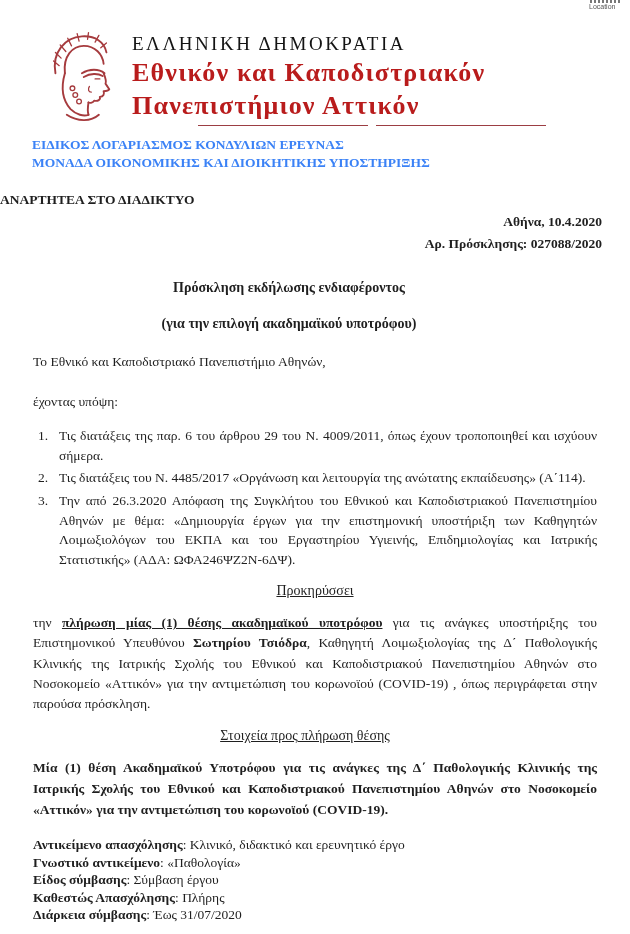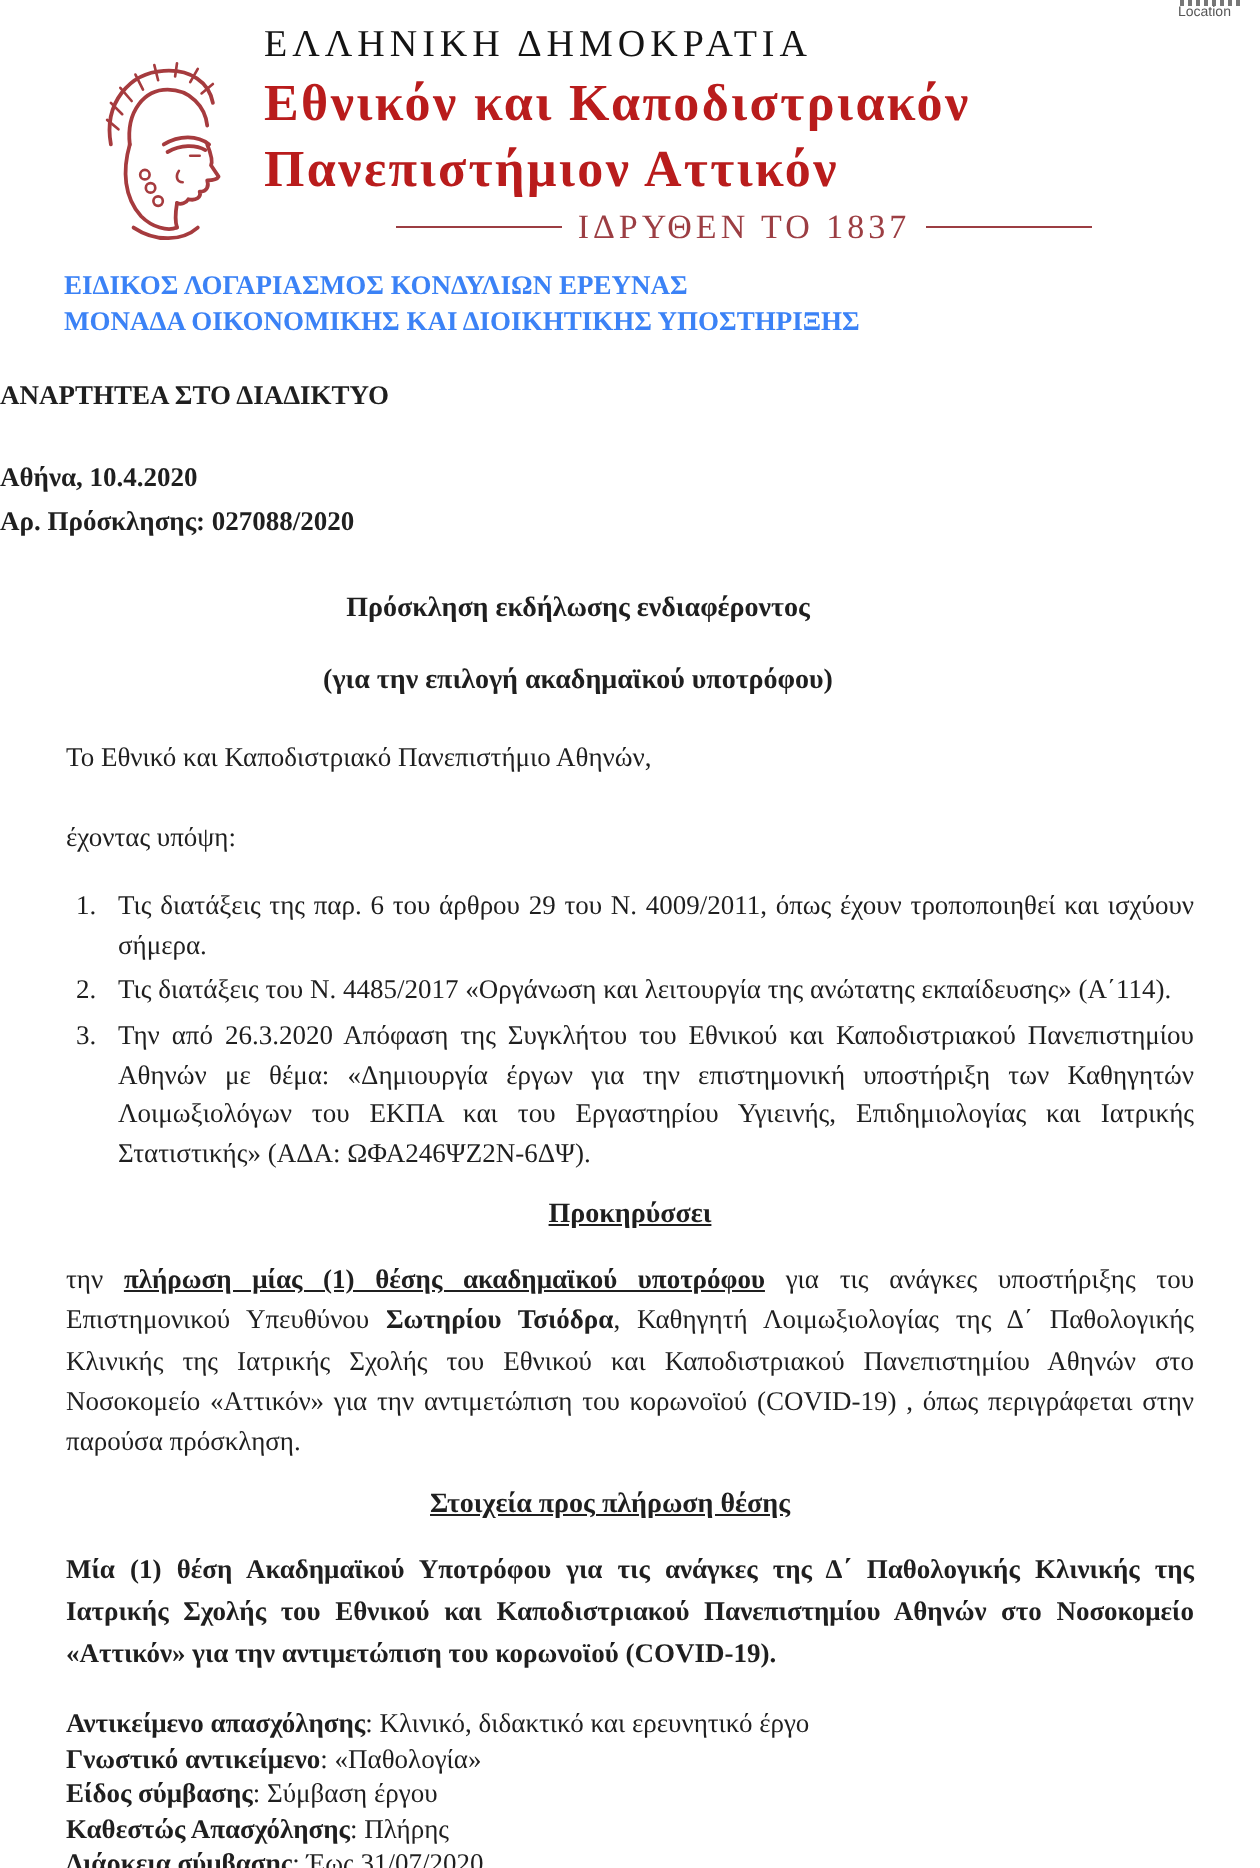--- a/index.html
+++ b/index.html
@@ -15,45 +15,45 @@
   .overlay{
     position:absolute;top:0;right:10px;
     font-family:"Liberation Sans", sans-serif;
     font-size:7px;color:#555;line-height:1.25;text-align:left;
   }
   .overlay .clipped-line{
     height:3px;width:30px;margin-left:1px;overflow:hidden;
     background:repeating-linear-gradient(90deg,#777 0 2px,transparent 2px 4px);
   }
   
-  .header-row{display:flex;align-items:flex-end;padding:8px 0 0 46px;}
+  .header-row{display:flex;align-items:center;padding:8px 0 0 46px;margin-top:21px;}
   .emblem{flex:none;width:68px;height:96px;}
   .header-text{margin-left:18px;padding-top:4px;}
   .republic{font-size:19px;letter-spacing:2.5px;color:#141414;}
   .uni-line{font-size:26px;font-weight:bold;letter-spacing:1.2px;line-height:1.15;margin-top:3px;color:#b91c1c;}
   .founded{
     display:flex;align-items:center;gap:8px;
     margin:4px 0 0 66px;width:348px;
     color:#9c3e43;font-size:17px;letter-spacing:2px;white-space:nowrap;
   }
   .founded .rule{flex:1;height:1px;background:#9c3e43;}
   .dept{padding:10px 0 0 32px;font-weight:bold;font-size:13.5px;line-height:1.35;color:#3b82f6;}
   
   .posted{margin:20px 63px 0 0;text-align:left;font-weight:bold;font-size:13.5px;}
-  .date-block{margin:22px 28px 0 0;text-align:left;font-weight:bold;font-size:13.5px;line-height:1.65;}
+  .date-block{margin:3px 28px 0 0;text-align:right;font-weight:bold;font-size:13.5px;line-height:1.65;}
   
   .doc-title{margin-top:24px;text-align:center;font-weight:bold;font-size:14px;transform:translateX(-26px);}
   .doc-subtitle{margin-top:20px;text-align:center;font-weight:bold;font-size:14px;transform:translateX(-26px);}
   
   .par{margin:20px 33px 0 33px;font-size:13.5px;line-height:1.5;}
   .legal{margin:14px 33px 0 38px;font-size:13.5px;line-height:1.45;}
   .li{display:flex;margin-bottom:3px;}
   .num{flex:none;width:21px;}
   .li-text{flex:1;text-align:justify;}
-  .heading-center{margin-top:14px;text-align:center;font-weight:bold;font-size:14px;text-decoration:underline;}
+  .heading-center{margin-top:14px;text-align:center;font-weight:normal;font-size:14px;text-decoration:underline;}
   .heading-center.shift{transform:translateX(-10px);}
   .announce-par{margin:14px 33px 0;font-size:13.5px;line-height:1.5;text-align:justify;}
   .bu{font-weight:bold;text-decoration:underline;}
   .b{font-weight:bold;}
   .it{}
   .summary{margin:14px 33px 0;font-size:13.5px;line-height:1.55;text-align:justify;font-weight:bold;}
   .details{margin:16px 33px 0;font-size:13.5px;line-height:1.22;}
   .detail-row{margin-bottom:1px;}
   .detail-label{font-weight:bold;}
 </style>
@@ -95,21 +95,20 @@
         <circle cx="31" cy="69" r="2.5" stroke-width="1.4"></circle>
         <circle cx="35" cy="76" r="2.5" stroke-width="1.4"></circle>
       </svg>
     </div>
     <div class="header-text">
       <div class="republic">ΕΛΛΗΝΙΚΗ ΔΗΜΟΚΡΑΤΙΑ</div>
       <div class="uni-line">Εθνικόν και Καποδιστριακόν</div>
       <div class="uni-line">Πανεπιστήμιον Αττικόν</div>
       <div class="founded">
         <span class="rule"></span>
-        <span>ΙΔΡΥΘΕΝ ΤΟ 1837</span>
         <span class="rule"></span>
       </div>
     </div>
   </div>
 
   <div class="dept">
     <div>ΕΙΔΙΚΟΣ ΛΟΓΑΡΙΑΣΜΟΣ ΚΟΝΔΥΛΙΩΝ ΕΡΕΥΝΑΣ</div>
     <div>ΜΟΝΑΔΑ ΟΙΚΟΝΟΜΙΚΗΣ ΚΑΙ ΔΙΟΙΚΗΤΙΚΗΣ ΥΠΟΣΤΗΡΙΞΗΣ</div>
   </div>
 

